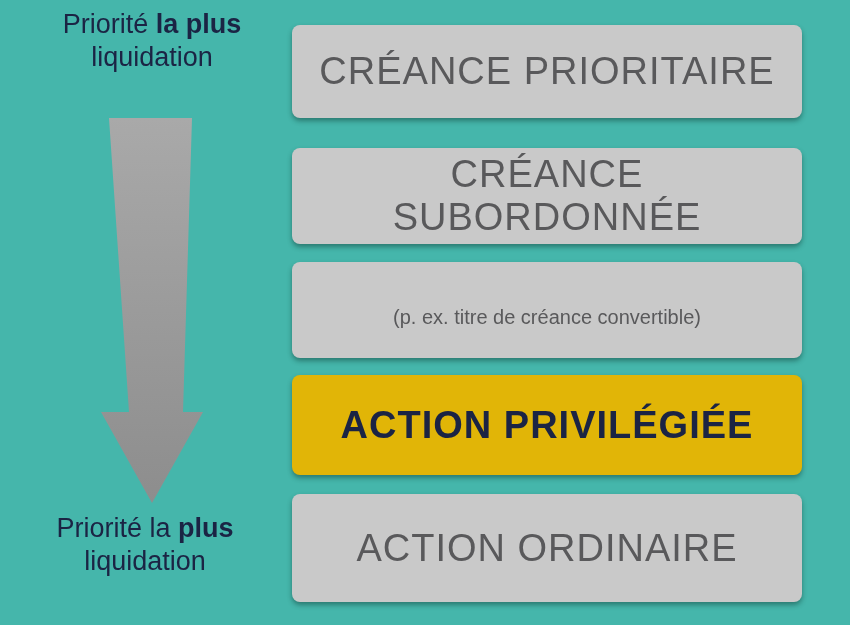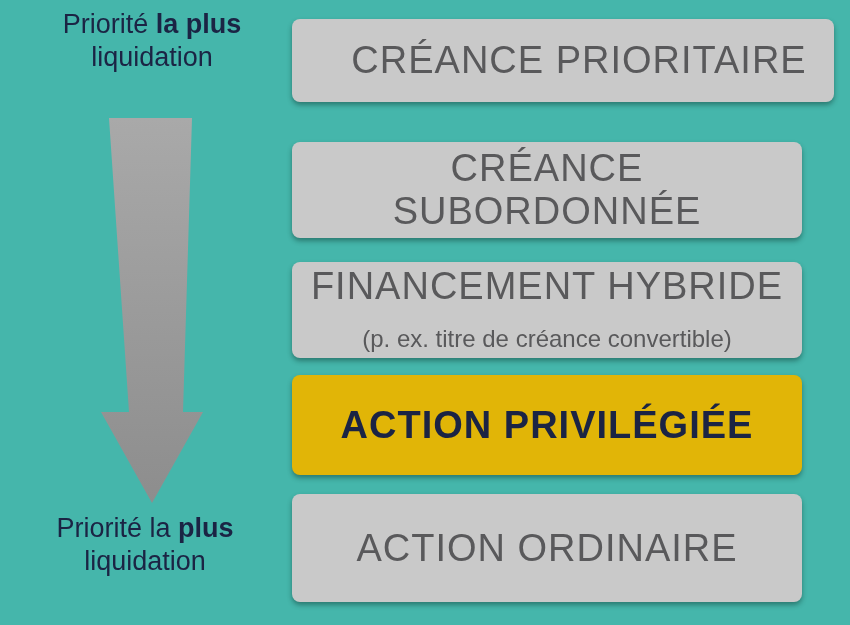--- a/index.html
+++ b/index.html
@@ -50,27 +50,27 @@
     line-height:43px;
     letter-spacing:1px;
     color:#59595b;
     white-space:pre-line;
   }
   .box.accent .box-label {
     font-weight:bold;
     color:#1b2444;
   }
   .box-sublabel {
-    font-size:24px;
+    font-size:20px;
     line-height:34px;
     color:#59595b;
     margin-top:14px;
   }
-  .b1 { top:19px;  height:83px;padding-left:32px;  }
-  .b2 { top:142px; height:96px;  }
+  .b1 { top:25px;  height:93px;  }
+  .b2 { top:148px; height:96px;  }
   .b3 { top:262px; height:96px;  }
   .b4 { top:375px; height:100px; }
   .b5 { top:494px; height:108px;  }
 </style>
 </head>
 <body>
 
 <div id="canvas">
 
   <div class="side-label top">
@@ -96,21 +96,20 @@
   <div class="box gray b1">
     <span class="box-label">CRÉANCE PRIORITAIRE</span>
   </div>
 
   <div class="box gray b2">
     <span class="box-label">CRÉANCE
 SUBORDONNÉE</span>
   </div>
 
   <div class="box gray b3">
-    <span class="box-label">FINANCEMENT HYBRIDE</span>
     <span class="box-sublabel">(p. ex. titre de créance convertible)</span>
   </div>
 
   <div class="box accent b4">
     <span class="box-label">ACTION PRIVILÉGIÉE</span>
   </div>
 
   <div class="box gray b5">
     <span class="box-label">ACTION ORDINAIRE</span>
   </div>

